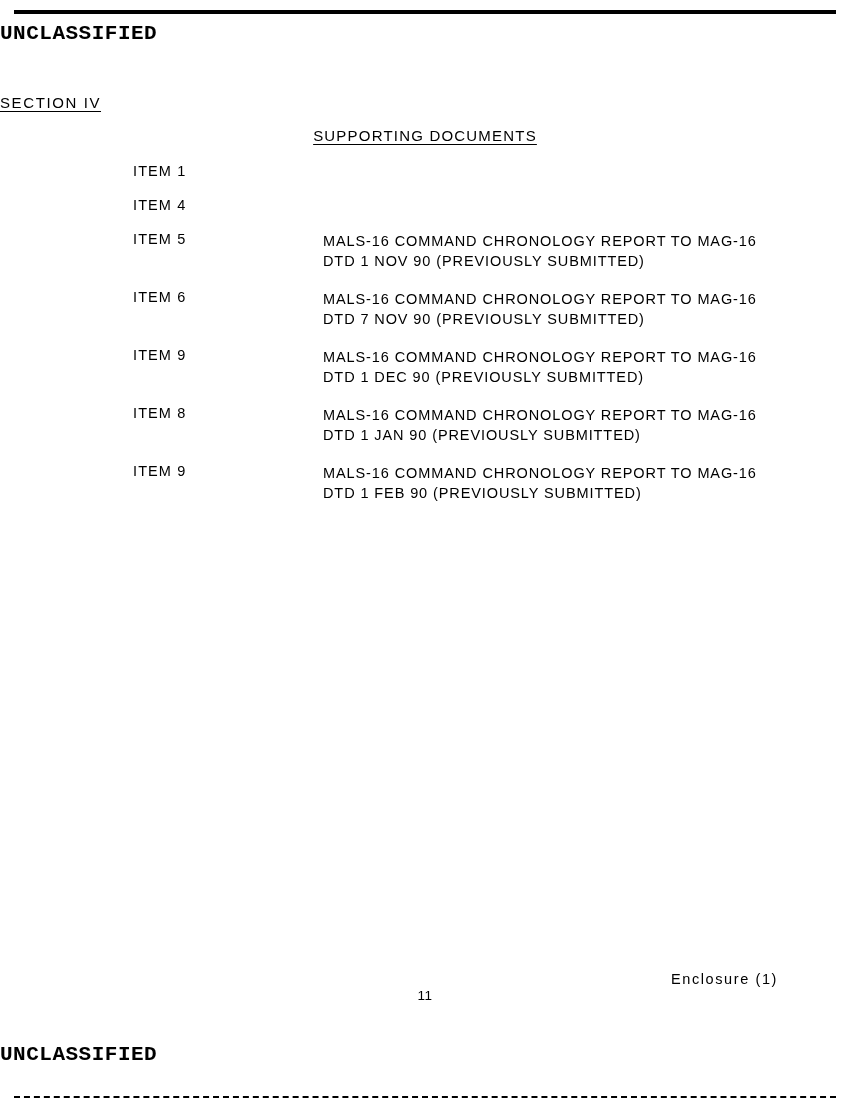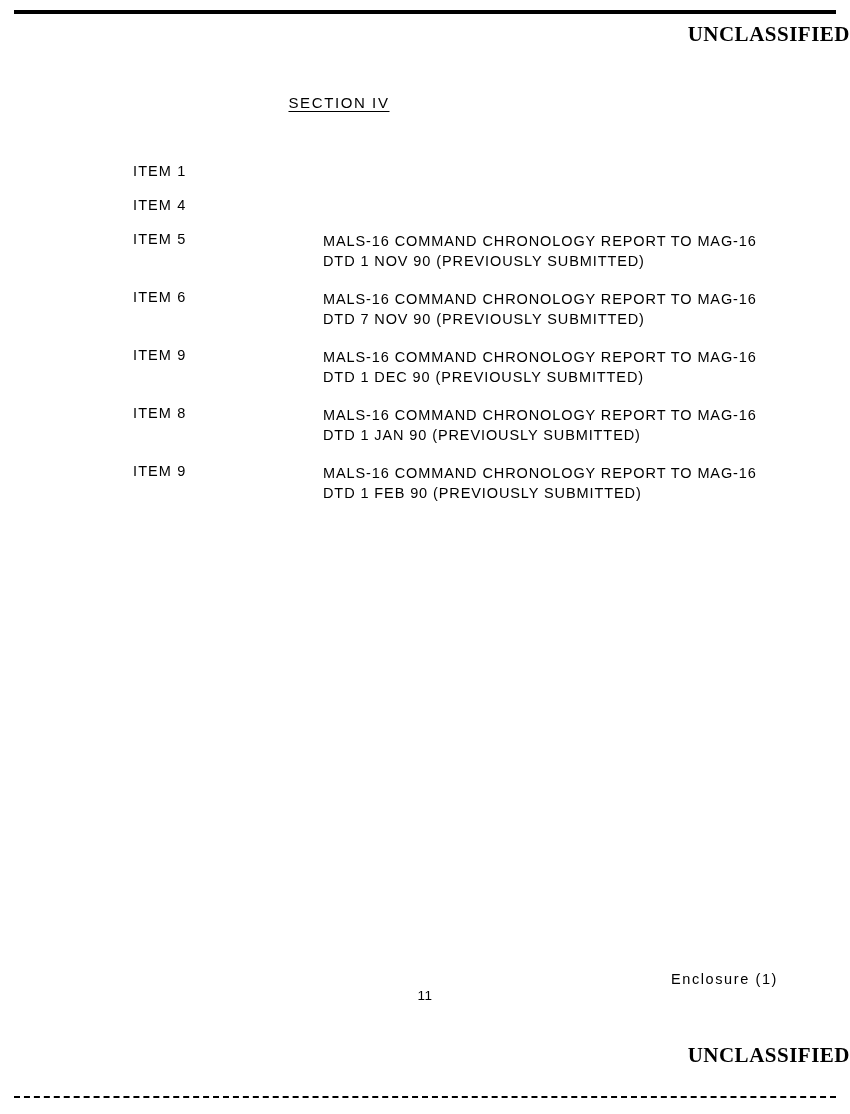--- a/index.html
+++ b/index.html
@@ -41,35 +41,35 @@
     bottom: 16px;
     width: 822px;
     height: 0;
     border-top: 2px dashed #000;
   }
 
   .classification {
     position: absolute;
     left: 0;
     width: 850px;
-    text-align: right;
-    font-family: Liberation Serif, serif;
+    text-align: left;
+    font-family: Liberation Mono, monospace;
     font-weight: bold;
     font-size: 21px;
     letter-spacing: 0.5px;
   }
   .classification.top { top: 22px; }
   .classification.bottom { top: 1043px; }
 
   .section-title {
     position: absolute;
     left: 0;
     top: 94px;
     width: 678px;
-    text-align: center;
+    text-align: left;
     font-size: 15px;
     letter-spacing: 1.6px;
     text-decoration: underline;
     text-underline-offset: 3px;
   }
 
   .section-subtitle {
     position: absolute;
     left: 0;
     top: 127px;
@@ -134,20 +134,21 @@
 <body>
 
 <div class="page">
 
   <div class="top-rule"></div>
 
   <div class="classification top">UNCLASSIFIED</div>
 
   <div class="section-title">SECTION IV</div>
 
+  <div class="section-subtitle">SUPPORTING DOCUMENTS</div>
 
   <div class="item-list">
 
     <div class="item-row">
       <div class="item-label">ITEM 1</div>
     </div>
 
 
 
     <div class="item-row">

